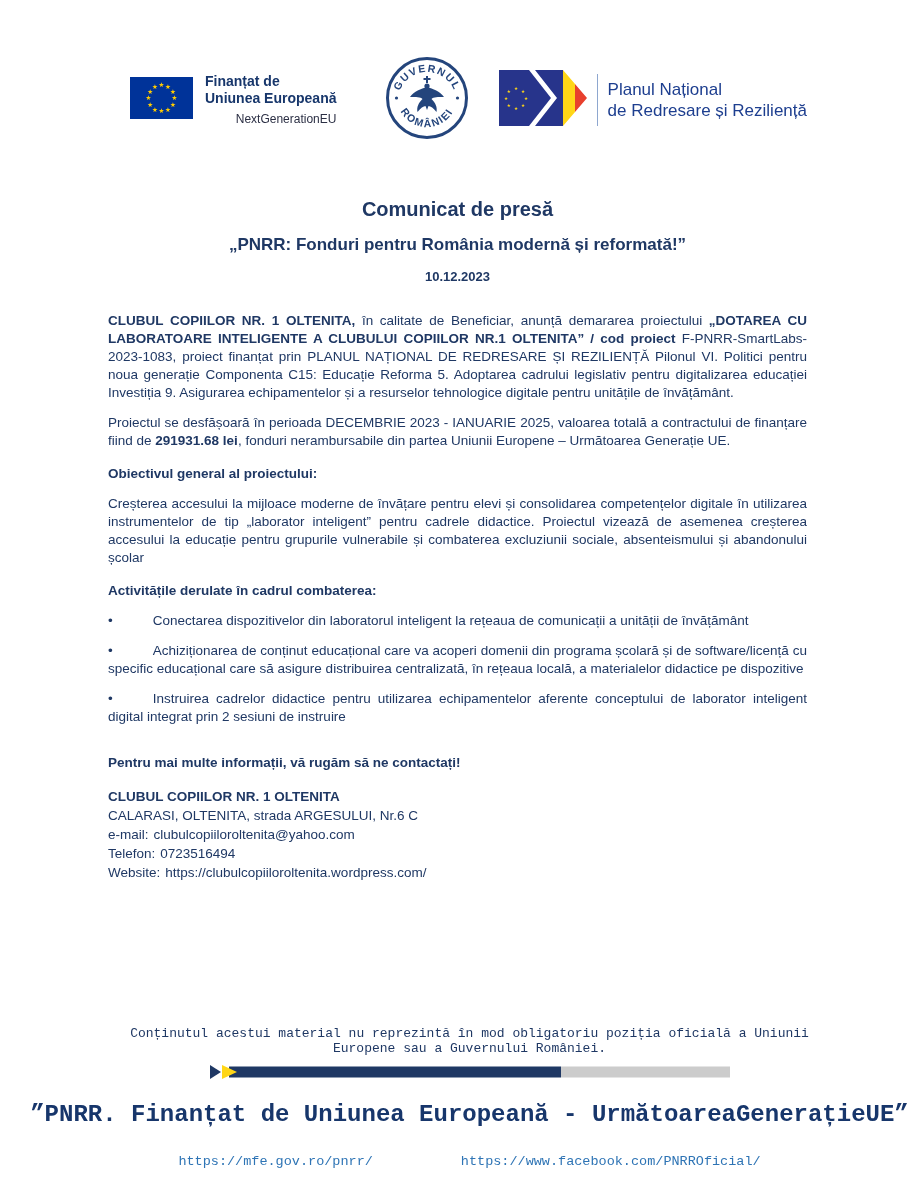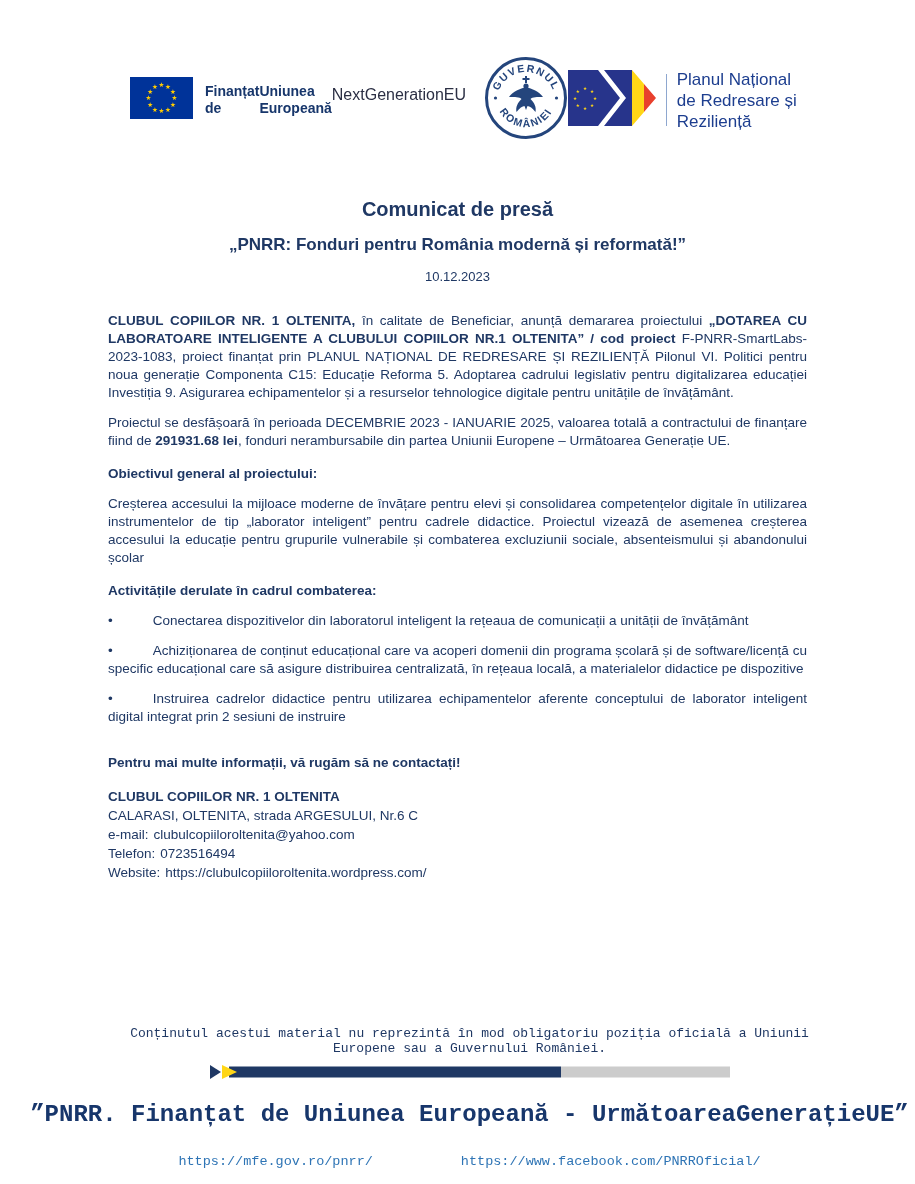--- a/index.html
+++ b/index.html
@@ -17,31 +17,31 @@
     overflow: hidden;
   }
   
   .logos {
     display: flex;
     align-items: center;
     justify-content: space-between;
     padding: 56px 108px 0 130px;
   }
   .eu-logo { display: flex; align-items: center; gap: 12px; }
-  .eu-logo .eu-text { display: flex; flex-direction: row; }
+  .eu-logo .eu-text { display: flex; flex-direction: column; }
   .eu-text .l1, .eu-text .l2 { font-weight: bold; font-size: 14px; line-height: 17px; color: #17366B; }
-  .eu-text .l3 { font-size: 16px; line-height: 16px; margin-top: 4px; color: #2b2f44; }
+  .eu-text .l3 { font-size: 12px; line-height: 16px; margin-top: 4px; color: #2b2f44; text-align: right; }
   .gov-seal { margin-left: 18px; }
   .pnrr-logo { display: flex; align-items: center; }
   .pnrr-divider { width: 1px; height: 52px; background: #8ea7cf; margin: 0 10px 0 8px; }
   .pnrr-text { font-size: 17px; line-height: 21px; color: #1d3e8f; }
   
   .title { text-align: center; font-size: 20px; font-weight: bold; margin-top: 54px; color: #1F3864; }
   .subtitle { text-align: center; font-size: 17px; font-weight: bold; margin-top: 14px; color: #1F3864; }
-  .date { text-align: center; font-size: 13px; font-weight: normal; margin-top: 14px; color: #1F3864; }
+  .date { text-align: center; font-size: 13px; font-weight: bold; margin-top: 14px; color: #1F3864; }
   
   .content { padding: 0 108px; }
   .para {
     font-size: 13.5px;
     line-height: 18px;
     text-align: justify;
     margin-top: 12px;
   }
   .para.first { margin-top: 28px; }
   .heading {

